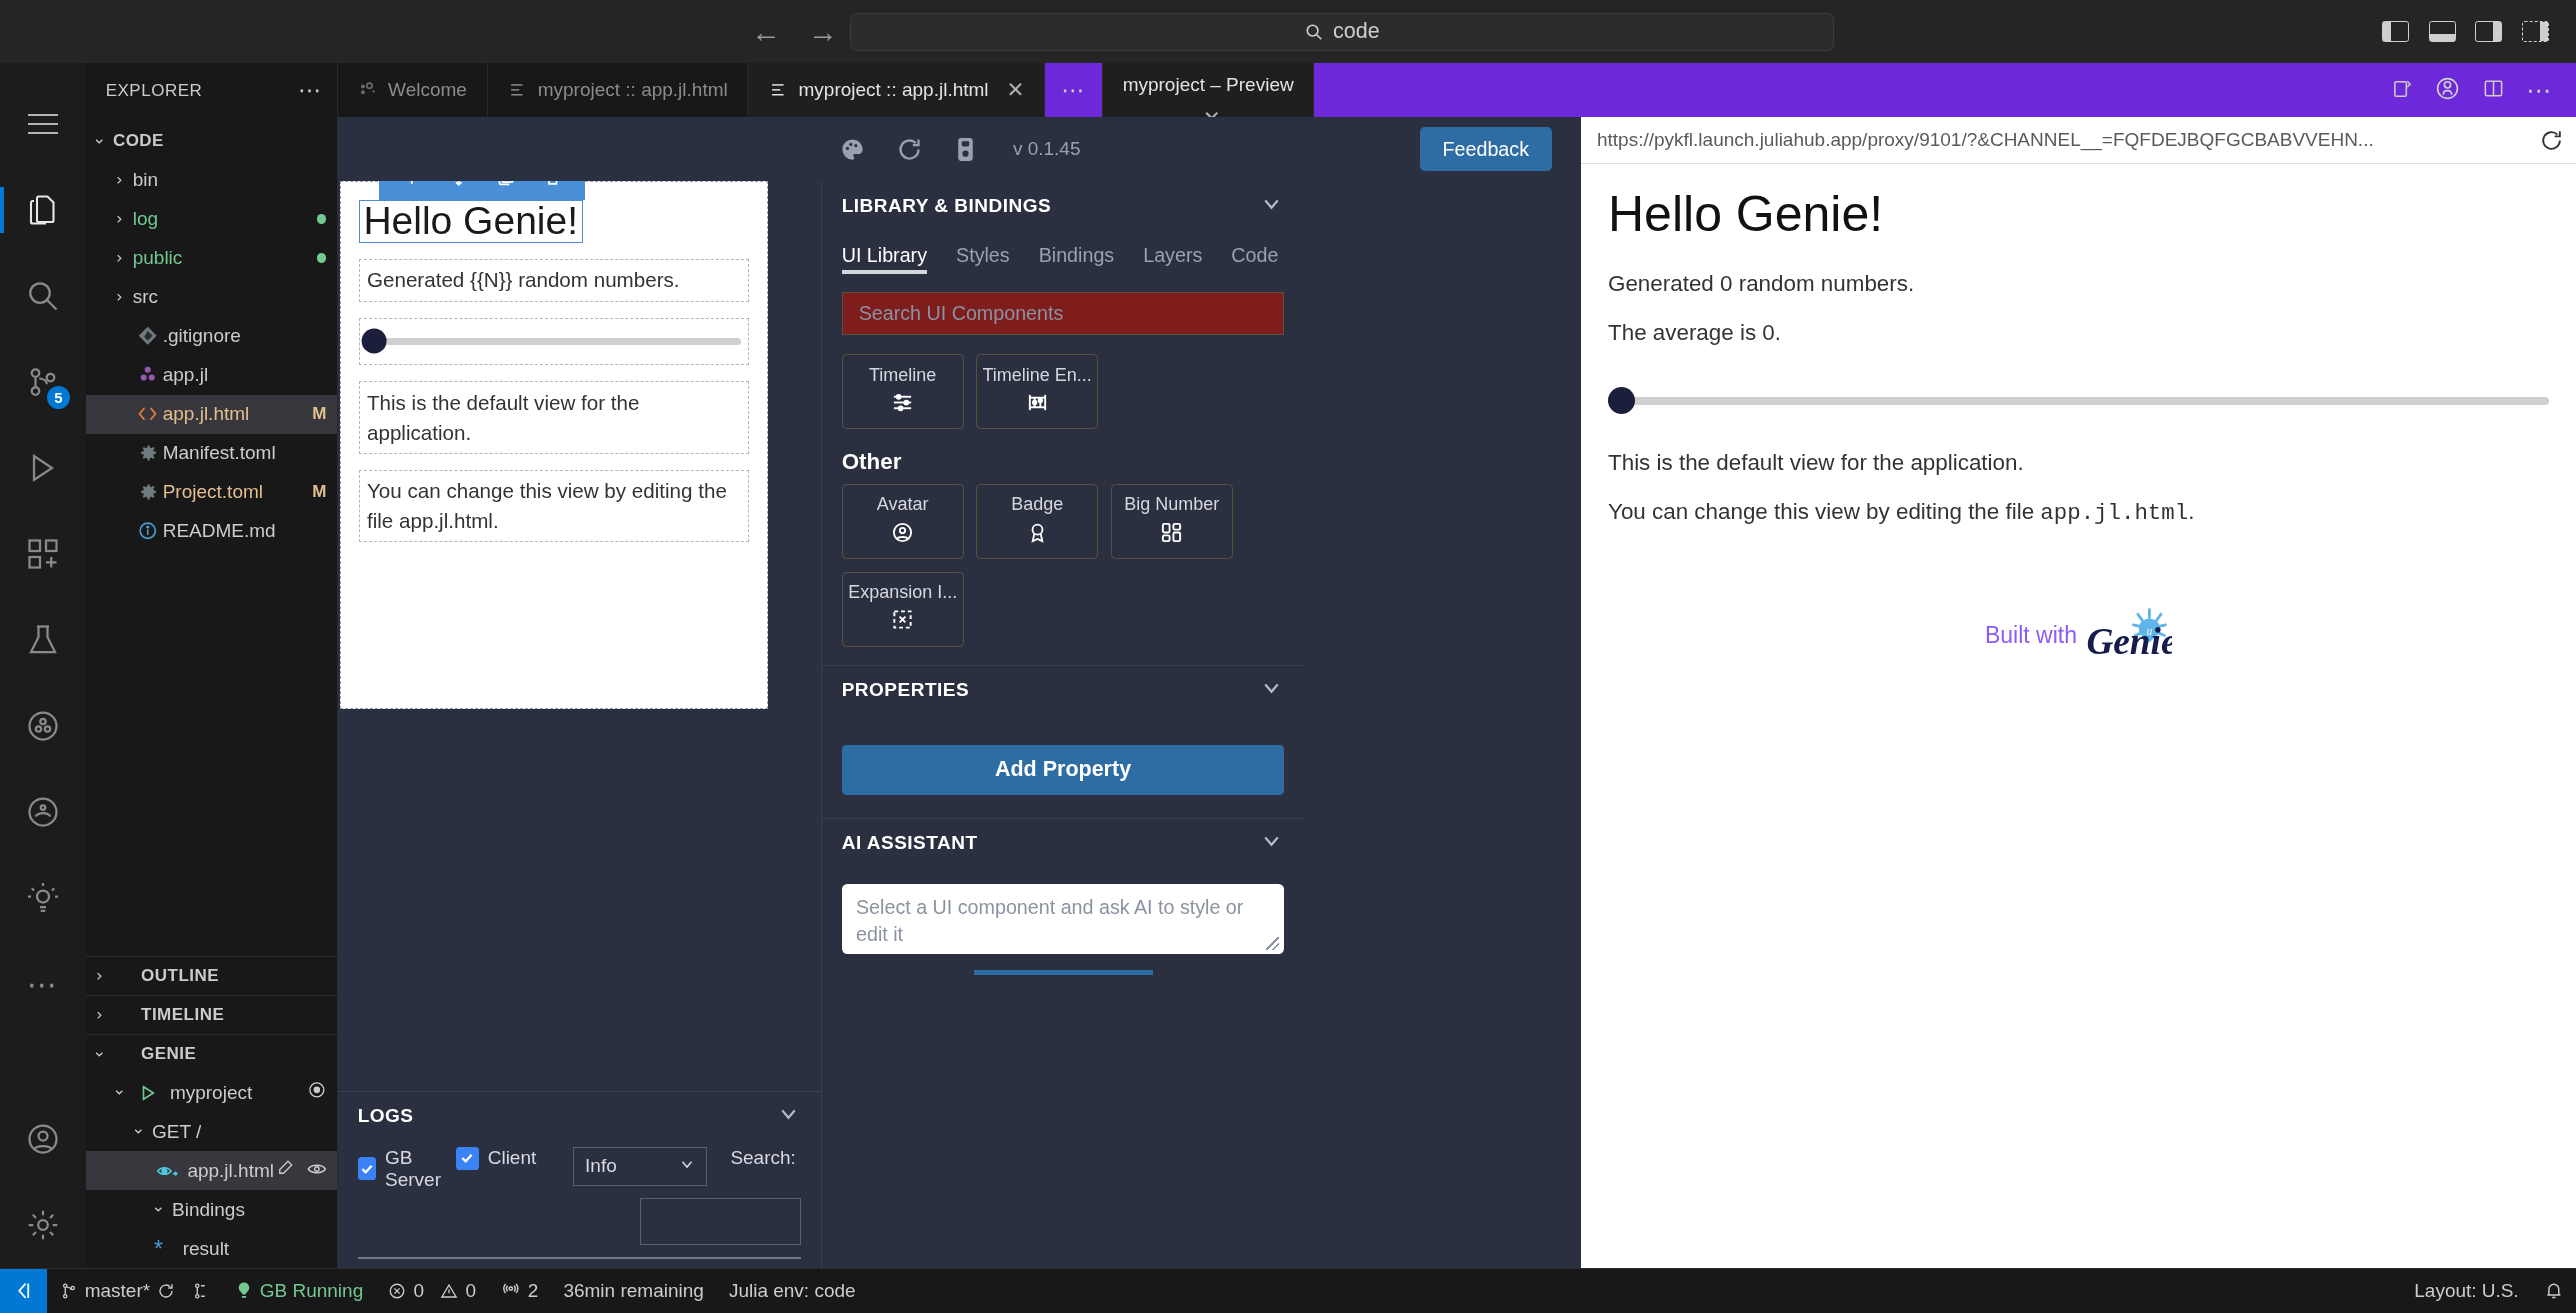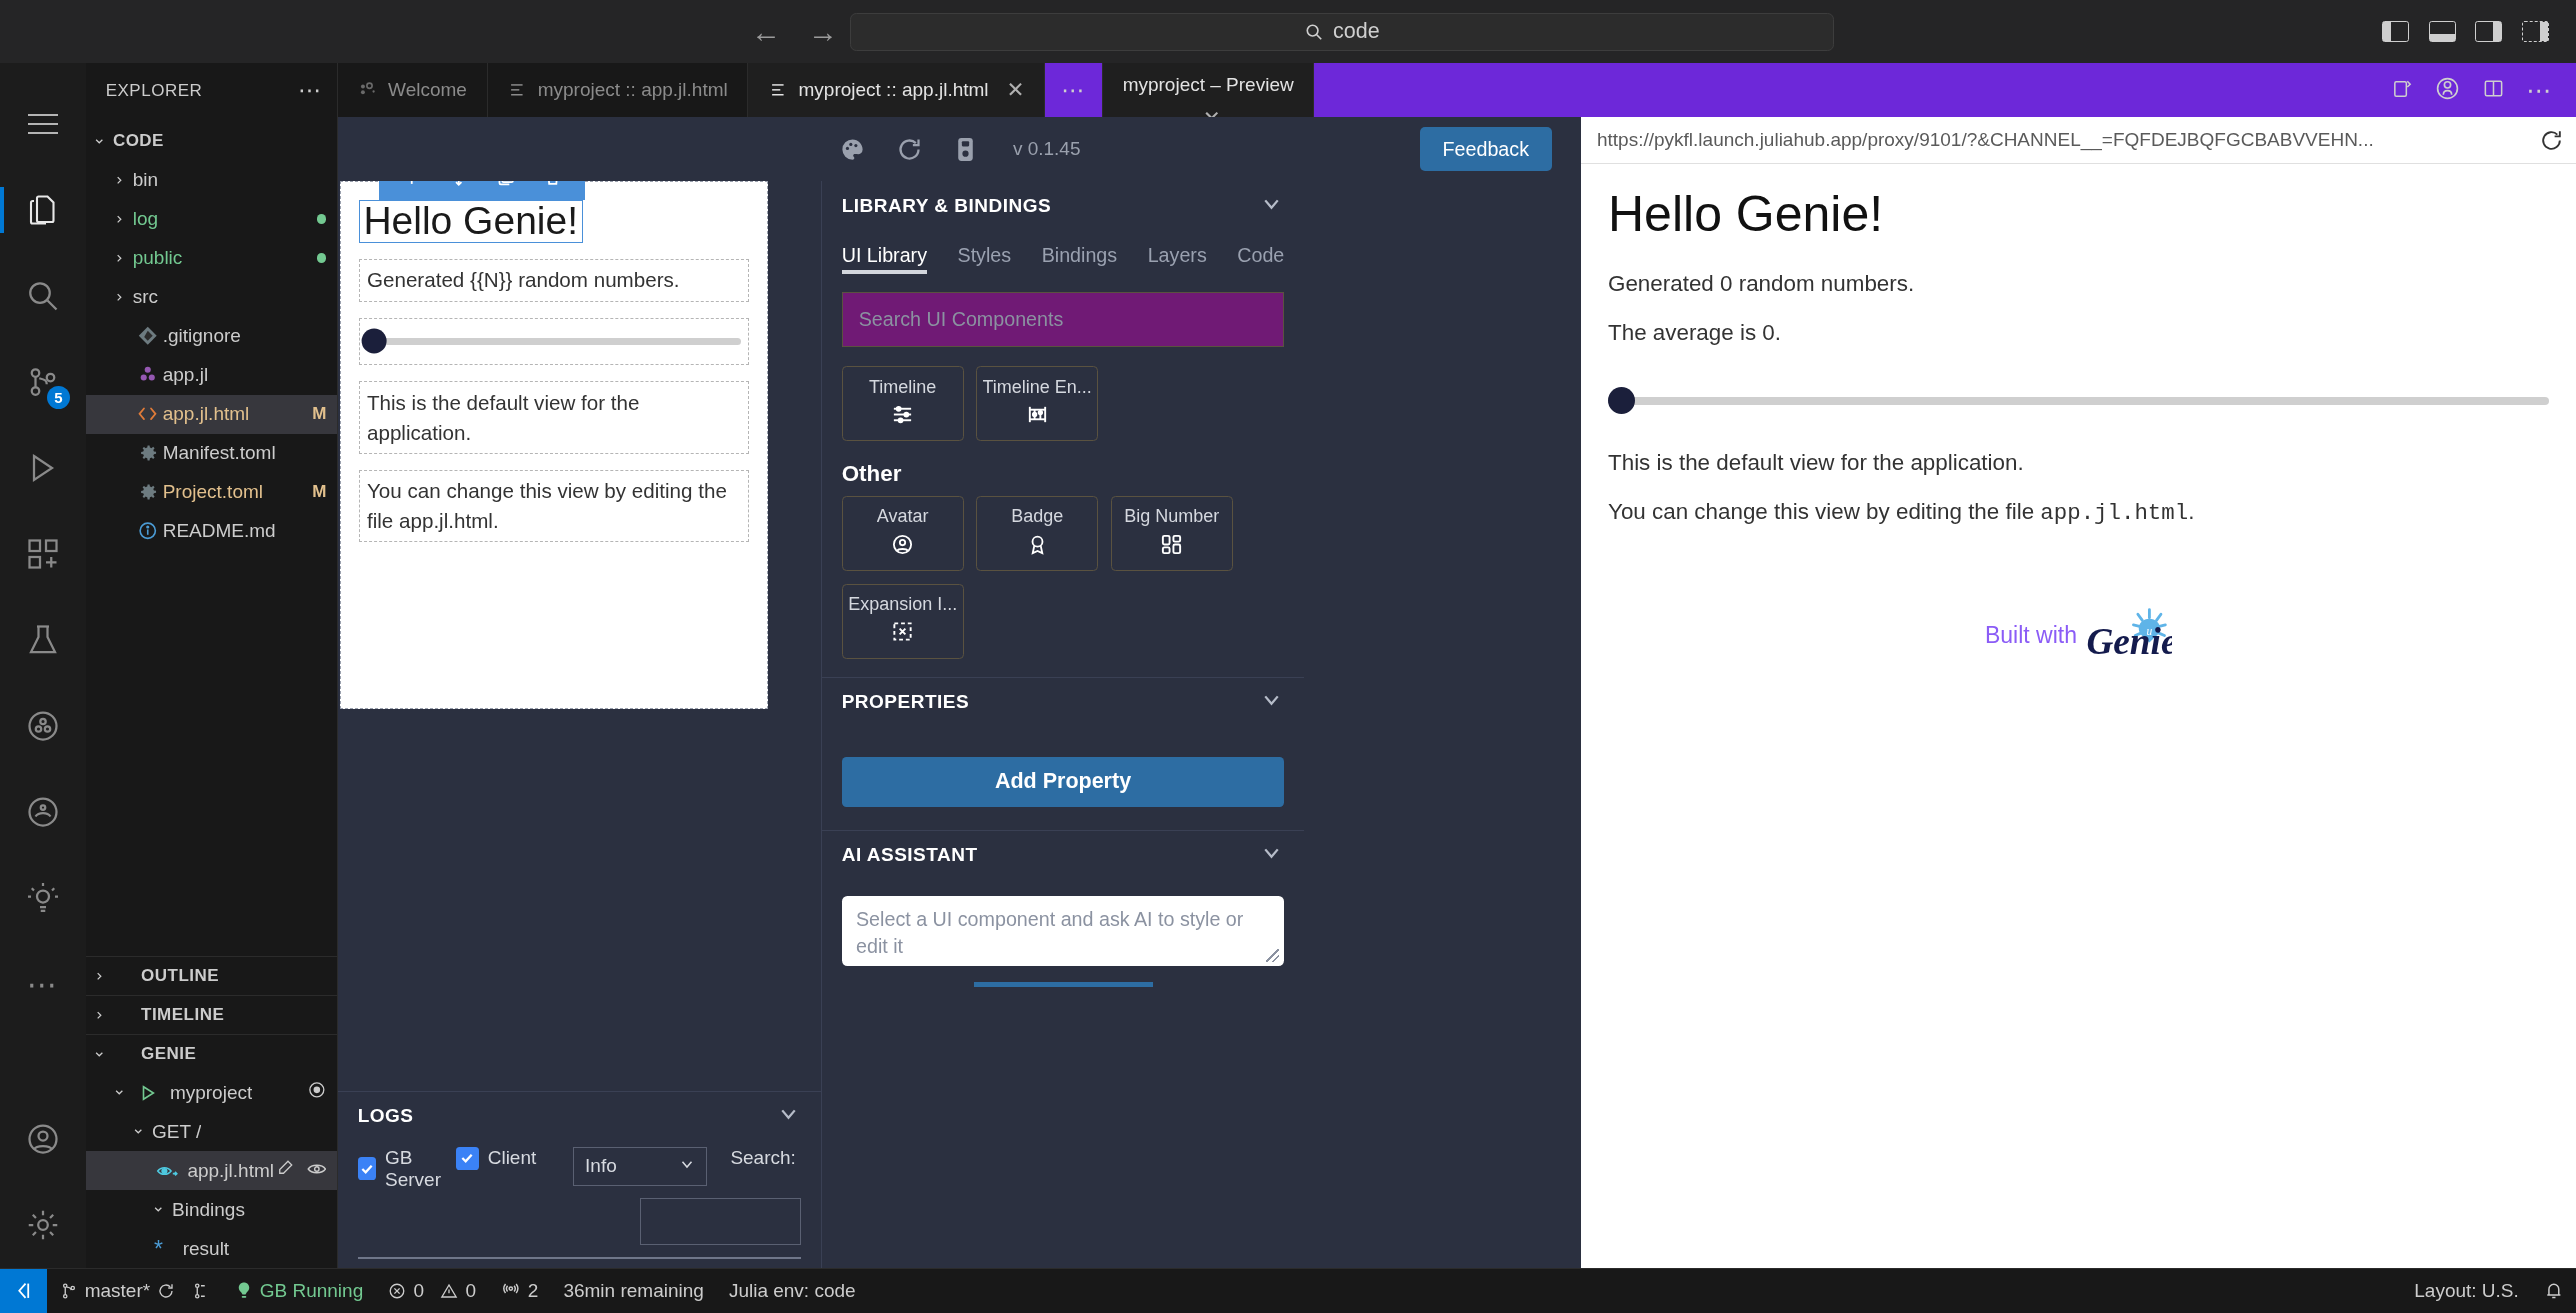--- a/index.html
+++ b/index.html
@@ -174,26 +174,26 @@
   
   .gb-right { width: 483px; flex: 0 0 483px; background: #2b3040; border-left: 0.9px solid #3a4054;
               display: flex; flex-direction: column; min-height: 0; overflow: hidden; }
   .sect-head {
     height: 50px; display: flex; align-items: center; justify-content: space-between;
     padding: 0 19.7px; color: #fff; font-size: 19px; font-weight: bold; letter-spacing: 0.5px;
     border-top: 0.9px solid #3a4054; cursor: pointer; flex: 0 0 50px;
   }
   .sect-head:first-child { border-top: none; }
   .chevdown { color: #b6bcc9; }
-  .tabs-row { display: flex; align-items: flex-end; gap: 13px; padding: 12.5px 19.7px 0 19.7px; justify-content: space-between; }
+  .tabs-row { display: flex; align-items: flex-end; gap: 29px; padding: 12.5px 19.7px 0 19.7px; }
   .mtab { color: #9aa1b0; font-size: 19.7px; padding-bottom: 7.2px; cursor: pointer; position: relative; }
   .mtab.active { color: #fff; }
   .mtab.active::after { content: ""; position: absolute; left: 0; right: 0; bottom: 0; height: 3.6px; background: #d3d6dd; }
   .search-ui {
-    margin: 18px 19.7px 0 19.7px; height: 55px; border: 0.9px solid #5a5240; background: #701a75;
+    margin: 18px 19.7px 0 19.7px; height: 43px; border: 0.9px solid #5a5240; background: #7f1d1d;
     color: #8b92a1; font-size: 19.7px; display: flex; align-items: center; padding: 0 16px;
   }
   .comp-grid { display: flex; flex-wrap: wrap; gap: 12.5px; padding: 19.7px 19.7px 0 19.7px; }
   .comp {
     width: 122px; height: 75px; border: 0.9px solid #5a5240; border-radius: 4.5px;
     display: flex; flex-direction: column; align-items: center; justify-content: center;
     color: #d5d8df; font-size: 18px; gap: 5.4px; cursor: pointer; background: #2b3040;
   }
   .comp .cl { white-space: nowrap; overflow: hidden; text-overflow: ellipsis; max-width: 111px; text-align: center; }
   .comp .ci { color: #fff; }

